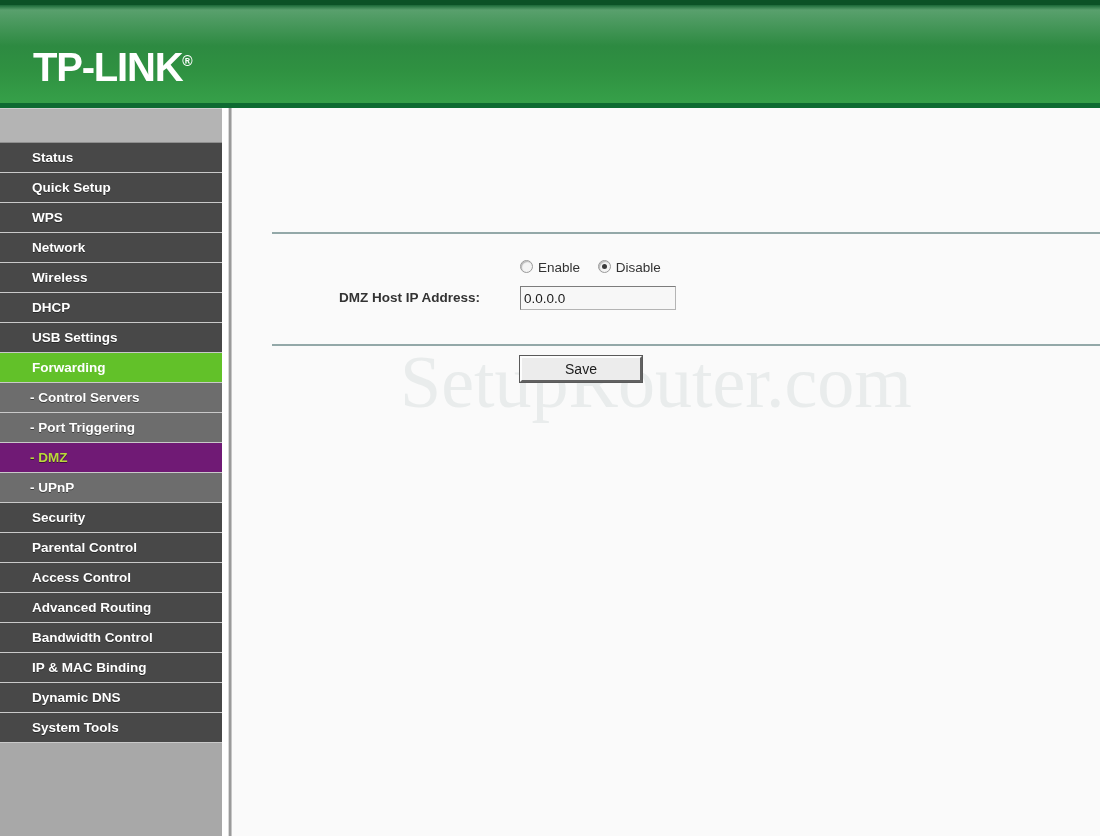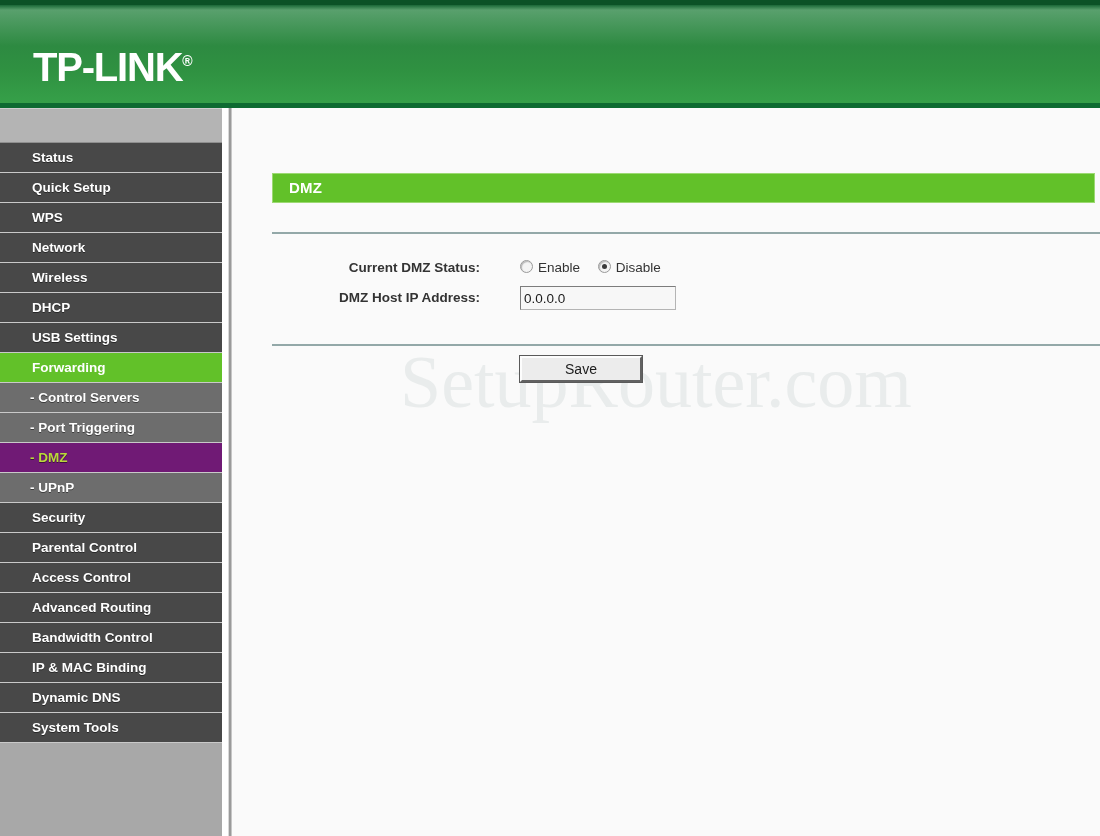--- a/index.html
+++ b/index.html
@@ -311,28 +311,24 @@
       <li class="menu-item">System Tools</li>
     </ul>
 </div>
 <div class="vsep"></div>
 <div class="vsep-inner"></div>
 
 <div class="content">
 
   <div class="watermark">SetupRouter.com</div>
 
-  <div class="title-bar">
-    <span>DMZ</span>
-  </div>
 
   <div class="divider top"></div>
 
   <div class="form-row status">
-    <div class="field-label">Current DMZ Status:</div>
     <div class="radio-group">
       <span class="radio-opt">
         <span class="radio-dot"></span><span>Enable</span>
       </span>
       <span class="radio-opt selected">
         <span class="radio-dot"></span><span>Disable</span>
       </span>
     </div>
   </div>
 

